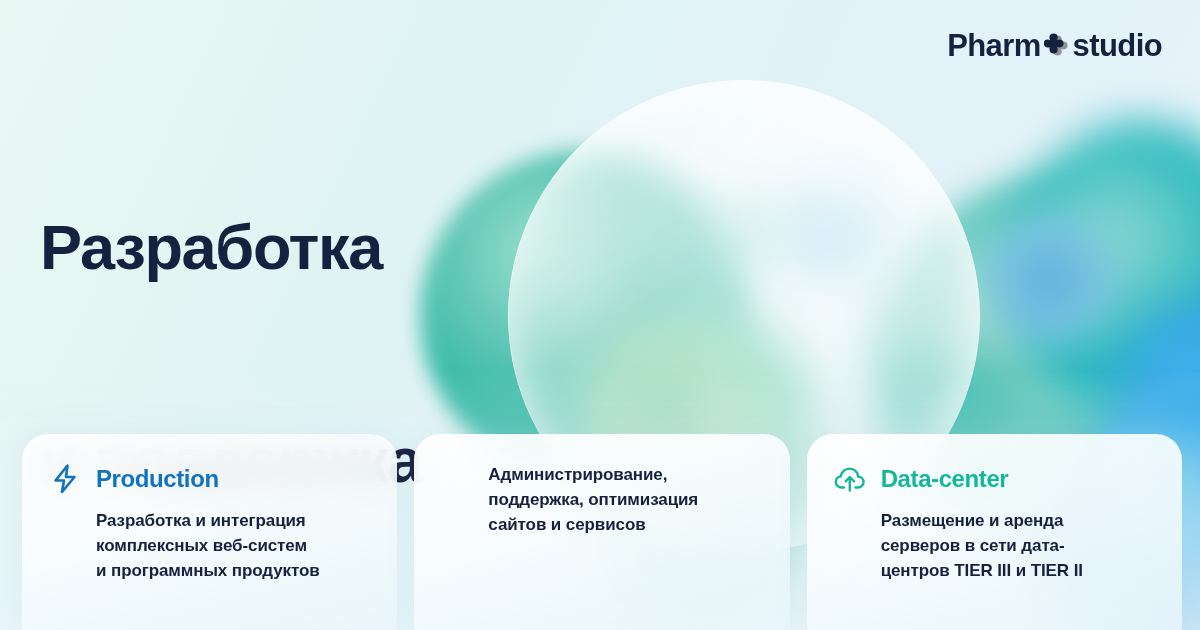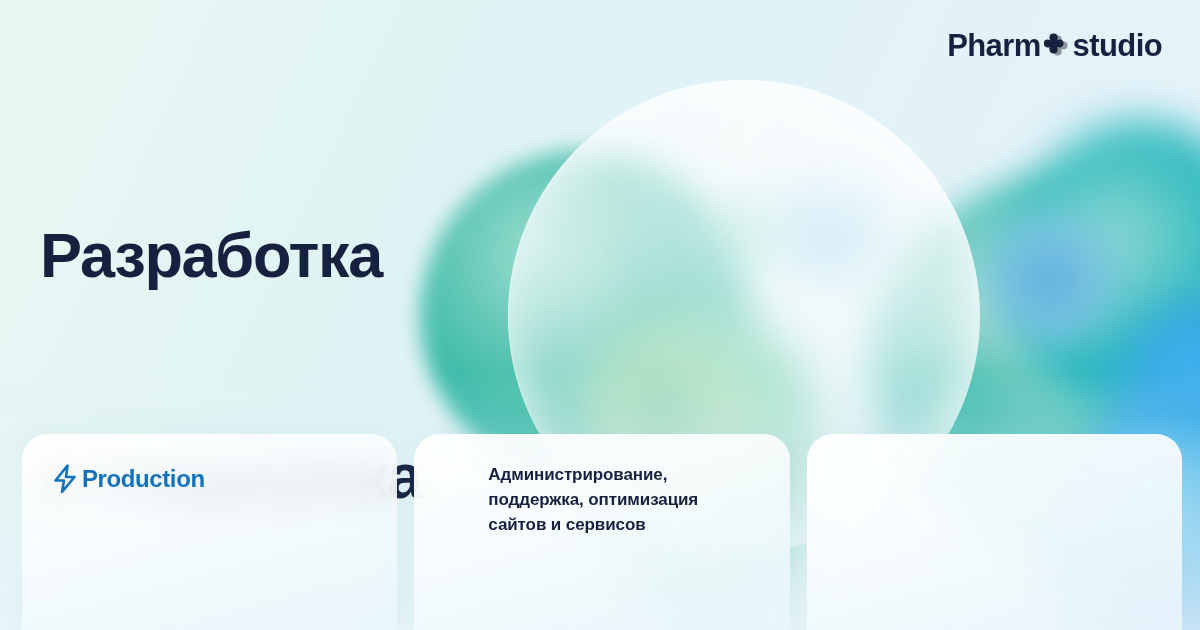--- a/index.html
+++ b/index.html
@@ -183,21 +183,21 @@
     position: absolute;
     left: 40px; top: 28px;
     z-index: 5;
     color: #16203f;
     font-size: 63px;
     font-weight: bold;
     line-height: 71px;
     letter-spacing: -1.3px;
     white-space: pre;
   }
-  .headline-line { display: block; margin-top: 8px; }
+  .headline-line { display: block; }
 
   
   .cards {
     position: absolute;
     left: 22px; bottom: 0;
     width: 1160px;
     display: flex;
     gap: 17px;
     z-index: 7;
   }
@@ -212,20 +212,21 @@
        rgba(250,253,254,0.90) 40%,
        rgba(240,249,252,0.86) 72%,
        rgba(234,246,251,0.82) 100%);
     backdrop-filter: blur(16px);
     -webkit-backdrop-filter: blur(16px);
     box-shadow: 0 -2px 30px rgba(120,170,190,0.10);
   }
   .card-head {
     display: flex;
     align-items: center;
+    gap: 14px;
     margin-bottom: 12px;
   }
   .card-icon { width: 34px; height: 34px; flex: 0 0 34px; display:block; }
   .card-title {
     font-size: 24px;
     font-weight: bold;
     letter-spacing: -0.4px;
     line-height: 1;
   }
   .card-body {
@@ -289,25 +290,43 @@
 
     <div class="card">
       <div class="card-head">
         <span class="card-icon">
           <svg width="34" height="34" viewBox="0 0 34 34" aria-hidden="true">
             <path d="M19.5 3.5 L7.5 18.5 H16.0 L14.0 30.0 L26.5 15.0 H18.0 Z" fill="none" stroke="#1272bd" stroke-width="2.6" stroke-linejoin="round" stroke-linecap="round"></path>
           </svg>
         </span>
         <span class="card-title t-blue">Production</span>
       </div>
+      <div class="card-body">Разработка и интеграция
+комплексных веб-систем
+и программных продуктов</div>
     </div>
 
     <div class="card">
       <div class="card-body">Администрирование,
 поддержка, оптимизация
 сайтов и сервисов</div>
     </div>
 
     <div class="card">
+      <div class="card-head">
+        <span class="card-icon">
+          <svg width="34" height="34" viewBox="0 0 34 34" aria-hidden="true">
+            <g fill="none" stroke="#13b79b" stroke-width="2.4" stroke-linecap="round" stroke-linejoin="round">
+              <path d="M11.0 25.5 H8.6 C5.3 25.5 2.8 23.0 2.8 19.9 C2.8 17.0 5.0 14.6 7.9 14.3 C8.3 10.0 12.0 6.6 16.5 6.6 C21.1 6.6 24.9 10.2 25.2 14.6 C28.2 14.8 30.6 17.2 30.6 20.1 C30.6 23.1 28.1 25.5 25.0 25.5 H22.5"></path>
+              <path d="M16.8 28.6 V15.4"></path>
+              <path d="M12.6 19.3 L16.8 15.0 L21.0 19.3"></path>
+            </g>
+          </svg>
+        </span>
+        <span class="card-title t-teal">Data-center</span>
+      </div>
+      <div class="card-body">Размещение и аренда
+серверов в сети дата-
+центров TIER III и TIER II</div>
     </div>
 
   </div>
 </div>
 
 </body></html>

